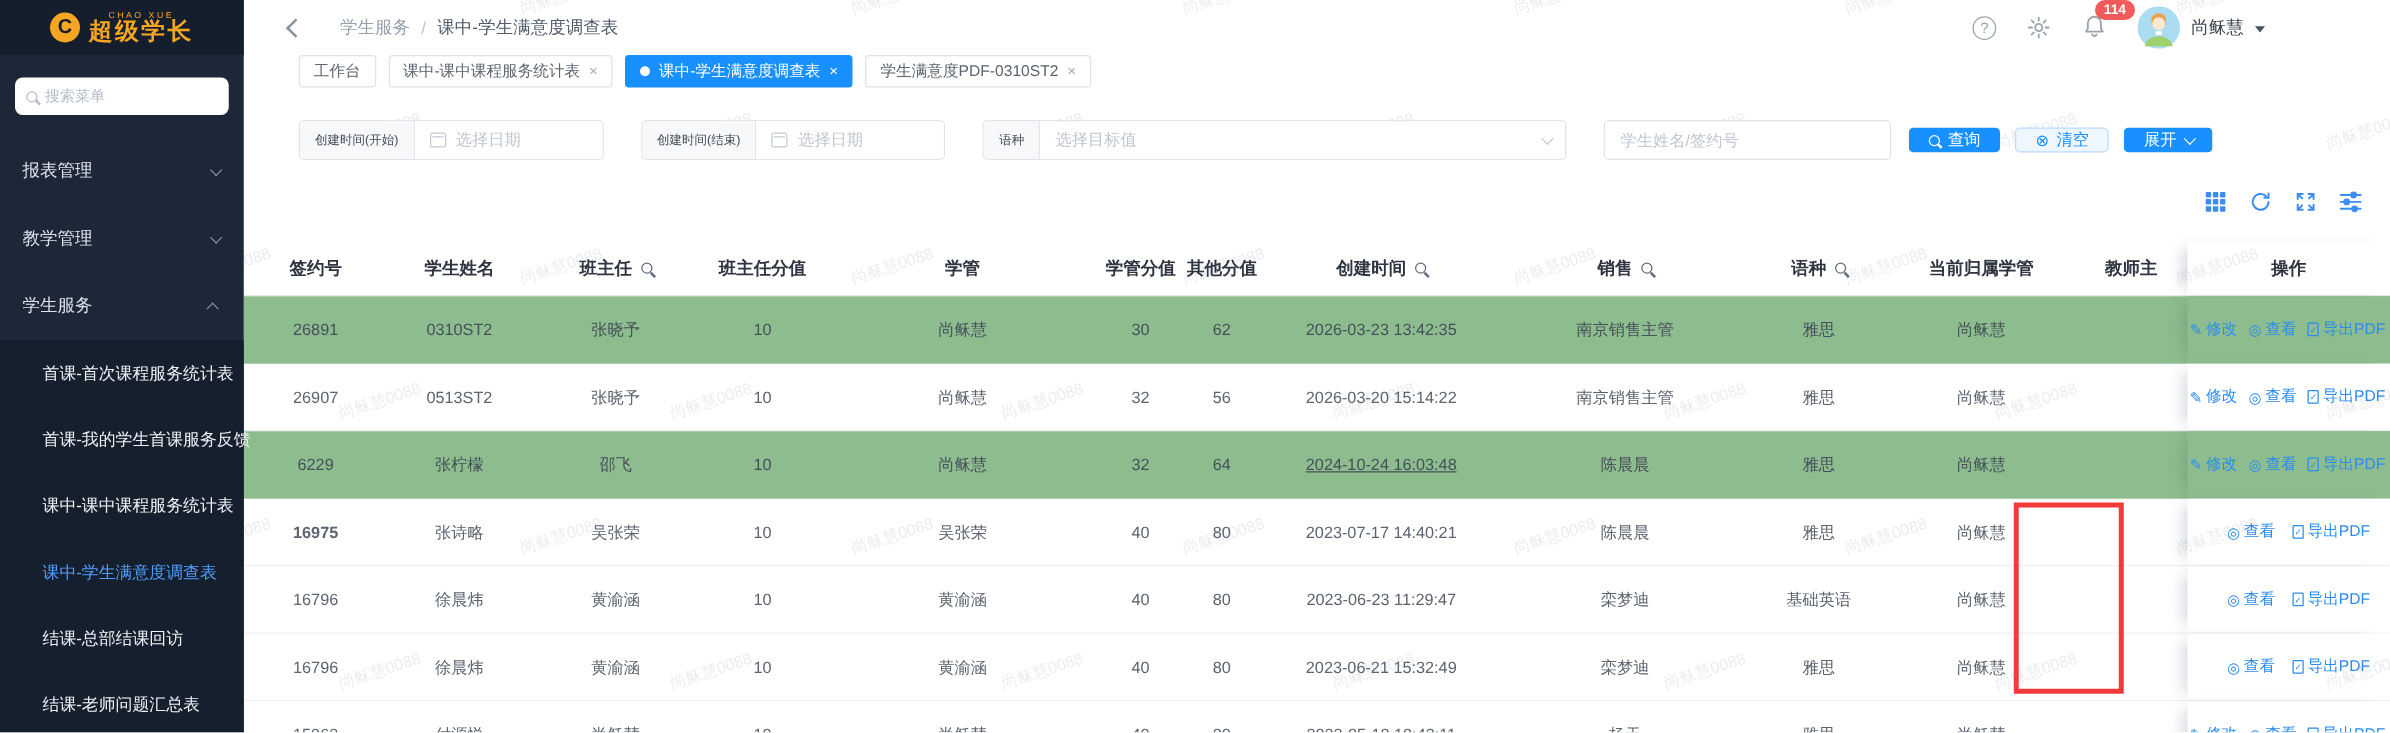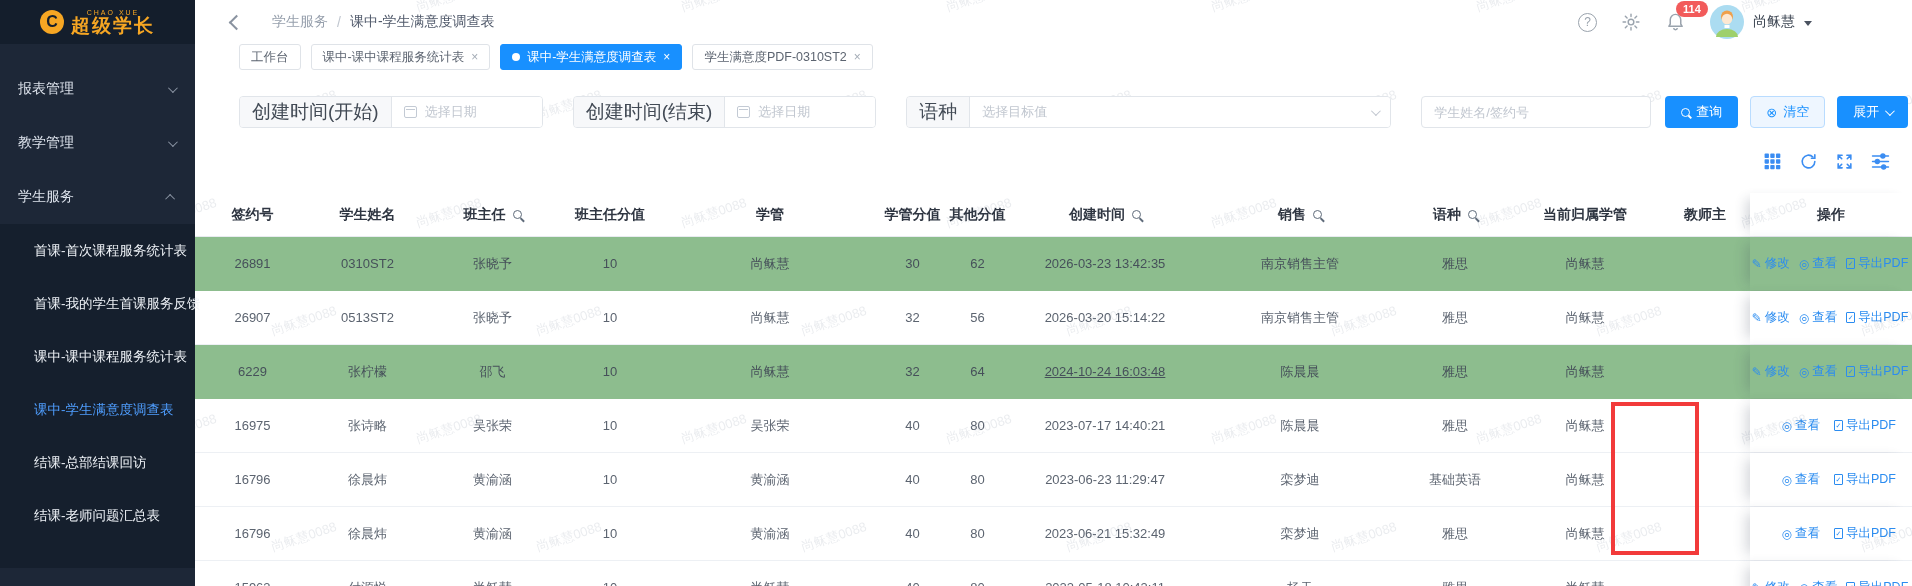--- a/index.html
+++ b/index.html
@@ -49,29 +49,29 @@
   .tabbar { height:30px; display:flex; gap:10px; padding-left:44px; align-items:flex-start; position:relative; z-index:6; }
   .tab { height:26px; display:flex; align-items:center; gap:7px; padding:0 11px; border:1px solid #dfe3e8; background:#fff; font-size:12.5px; color:#5c6470; border-radius:3px; cursor:pointer; white-space:nowrap; }
   .tab.active { background:#1890ff; border-color:#1890ff; color:#fff; }
   .tab .dot { width:8px; height:8px; border-radius:50%; background:#fff; flex:none; }
   .tab .close { font-size:12px; color:#a3abb5; cursor:pointer; line-height:1; }
   .tab.active .close { color:#fff; }
 
   
   .filters { display:flex; align-items:center; padding:22px 0 0 44px; gap:30px; position:relative; z-index:6; }
   .fgroup { display:flex; height:32px; border:1px solid #e1e5ea; border-radius:4px; overflow:hidden; flex:none; }
-  .flabel { background:#f7f8fa; display:flex; align-items:center; padding:0 12px; font-size:19px; color:#424a55; border-right:1px solid #e1e5ea; white-space:nowrap; }
+  .flabel { background:#f7f8fa; display:flex; align-items:center; padding:0 12px; font-size:10px; color:#424a55; border-right:1px solid #e1e5ea; white-space:nowrap; }
   .finput { display:flex; align-items:center; gap:8px; padding:0 12px; background:#fff; color:#c0c6cf; font-size:13px; width:150px; }
   .fselect { width:420px; justify-content:space-between; }
   .cal { width:13px; height:12px; border:1.4px solid #c3cad4; border-radius:2px; position:relative; flex:none; }
   .cal::before { content:''; position:absolute; left:1px; right:1px; top:2px; height:1.4px; background:#c3cad4; }
   .schev { width:7px; height:7px; border-right:1.5px solid #c0c6cf; border-bottom:1.5px solid #c0c6cf; transform:rotate(45deg) translateY(-2px); }
   .name-input { height:32px; width:230px; border:1px solid #e1e5ea; border-radius:4px; padding:0 12px; font-size:13px; color:#424a55; outline:none; flex:none; }
   .name-input::placeholder { color:#c0c6cf; }
-  .btn { height:32px; border-radius:4px; padding:0 15px; font-size:13px; display:flex; align-items:center; gap:6px; cursor:pointer; border:1px solid transparent; white-space:nowrap; flex:none; }
+  .btn { height:20px; border-radius:4px; padding:0 15px; font-size:13px; display:flex; align-items:center; gap:6px; cursor:pointer; border:1px solid transparent; white-space:nowrap; flex:none; }
   .btn-primary { background:#1890ff; color:#fff; }
   .btn-light { background:#eef6ff; border-color:#b9dcff; color:#1890ff; margin-left:-16px; }
   .btn + .btn { margin-left:-18px;justify-content:flex-end; }
   .wmag { width:9px; height:9px; border:1.6px solid #fff; border-radius:50%; position:relative; }
   .wmag::after { content:''; position:absolute; width:4px; height:1.6px; background:#fff; transform:rotate(45deg); right:-3px; bottom:-2px; }
   .clear-ic::before { content:"⊗"; font-size:13px; }
   .wchev { width:7px; height:7px; border-right:1.7px solid #fff; border-bottom:1.7px solid #fff; transform:rotate(45deg) translateY(-2px); }
 
   
   .tools { display:flex; justify-content:flex-end; align-items:center; gap:17px; padding:24px 22px 0 0; position:relative; z-index:6; }
@@ -108,20 +108,24 @@
 
 <div class="app">
 
   <aside class="sidebar">
     <div class="logo">
       <div class="logo-mark">C</div>
       <div>
         <div class="logo-small">CHAO XUE</div>
         <div class="logo-main">超级学长</div>
       </div>
+    </div>
+    <div class="side-search">
+      <span class="mag"></span>
+      <input placeholder="搜索菜单" style="">
     </div>
     <nav class="menu-top" id="menu-top">
         <div class="menu-item">
     <span>报表管理</span>
     <span class="chev down"></span>
   </div>
         <div class="menu-item">
     <span>教学管理</span>
     <span class="chev down"></span>
   </div>
@@ -418,21 +422,21 @@
     <span class="aicon view"></span>
     <span>查看</span>
   </span>
               <span class="act">
     <span class="aicon pdf"></span>
     <span>导出PDF</span>
   </span>
             </div>
   </div>
           <div class="trow">
-    <div class="cell" style="width: 115px;">16975</div>
+    <div class="cell" style="width: 115px; font-weight: bold;">16975</div>
             <div class="cell" style="width: 115px;">张诗略</div>
             <div class="cell" style="width: 135px;">吴张荣</div>
             <div class="cell" style="width: 100px;">10</div>
             <div class="cell" style="width: 220px;">吴张荣</div>
             <div class="cell" style="width: 65px;">40</div>
             <div class="cell" style="width: 65px;">80</div>
             <div class="cell" style="width: 190px;">2023-07-17 14:40:21</div>
             <div class="cell" style="width: 200px;">陈晨晨</div>
             <div class="cell" style="width: 110px;">雅思</div>
             <div class="cell" style="width: 150px;">尚稣慧</div>

